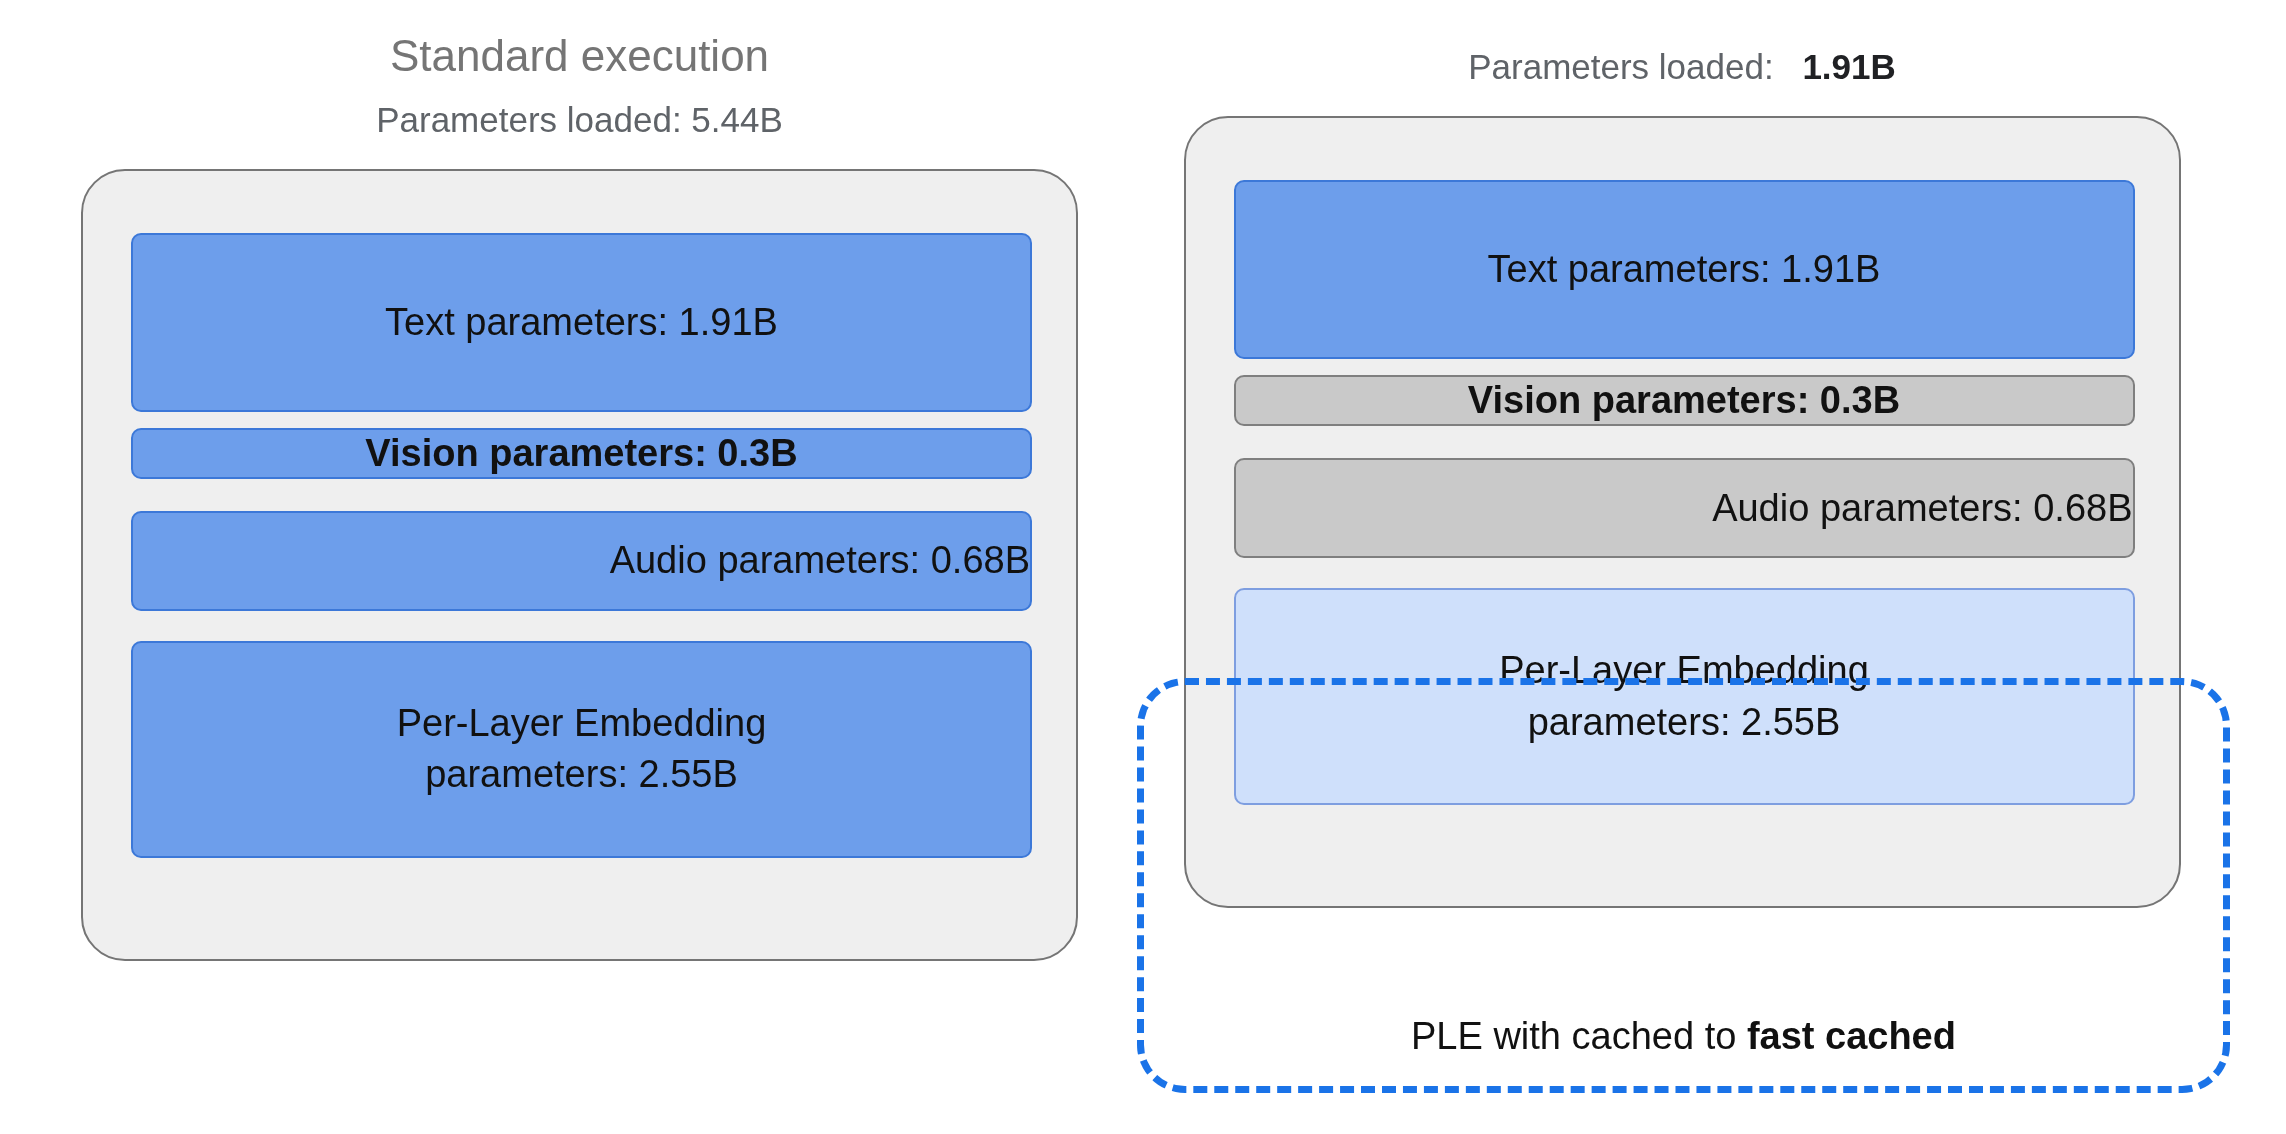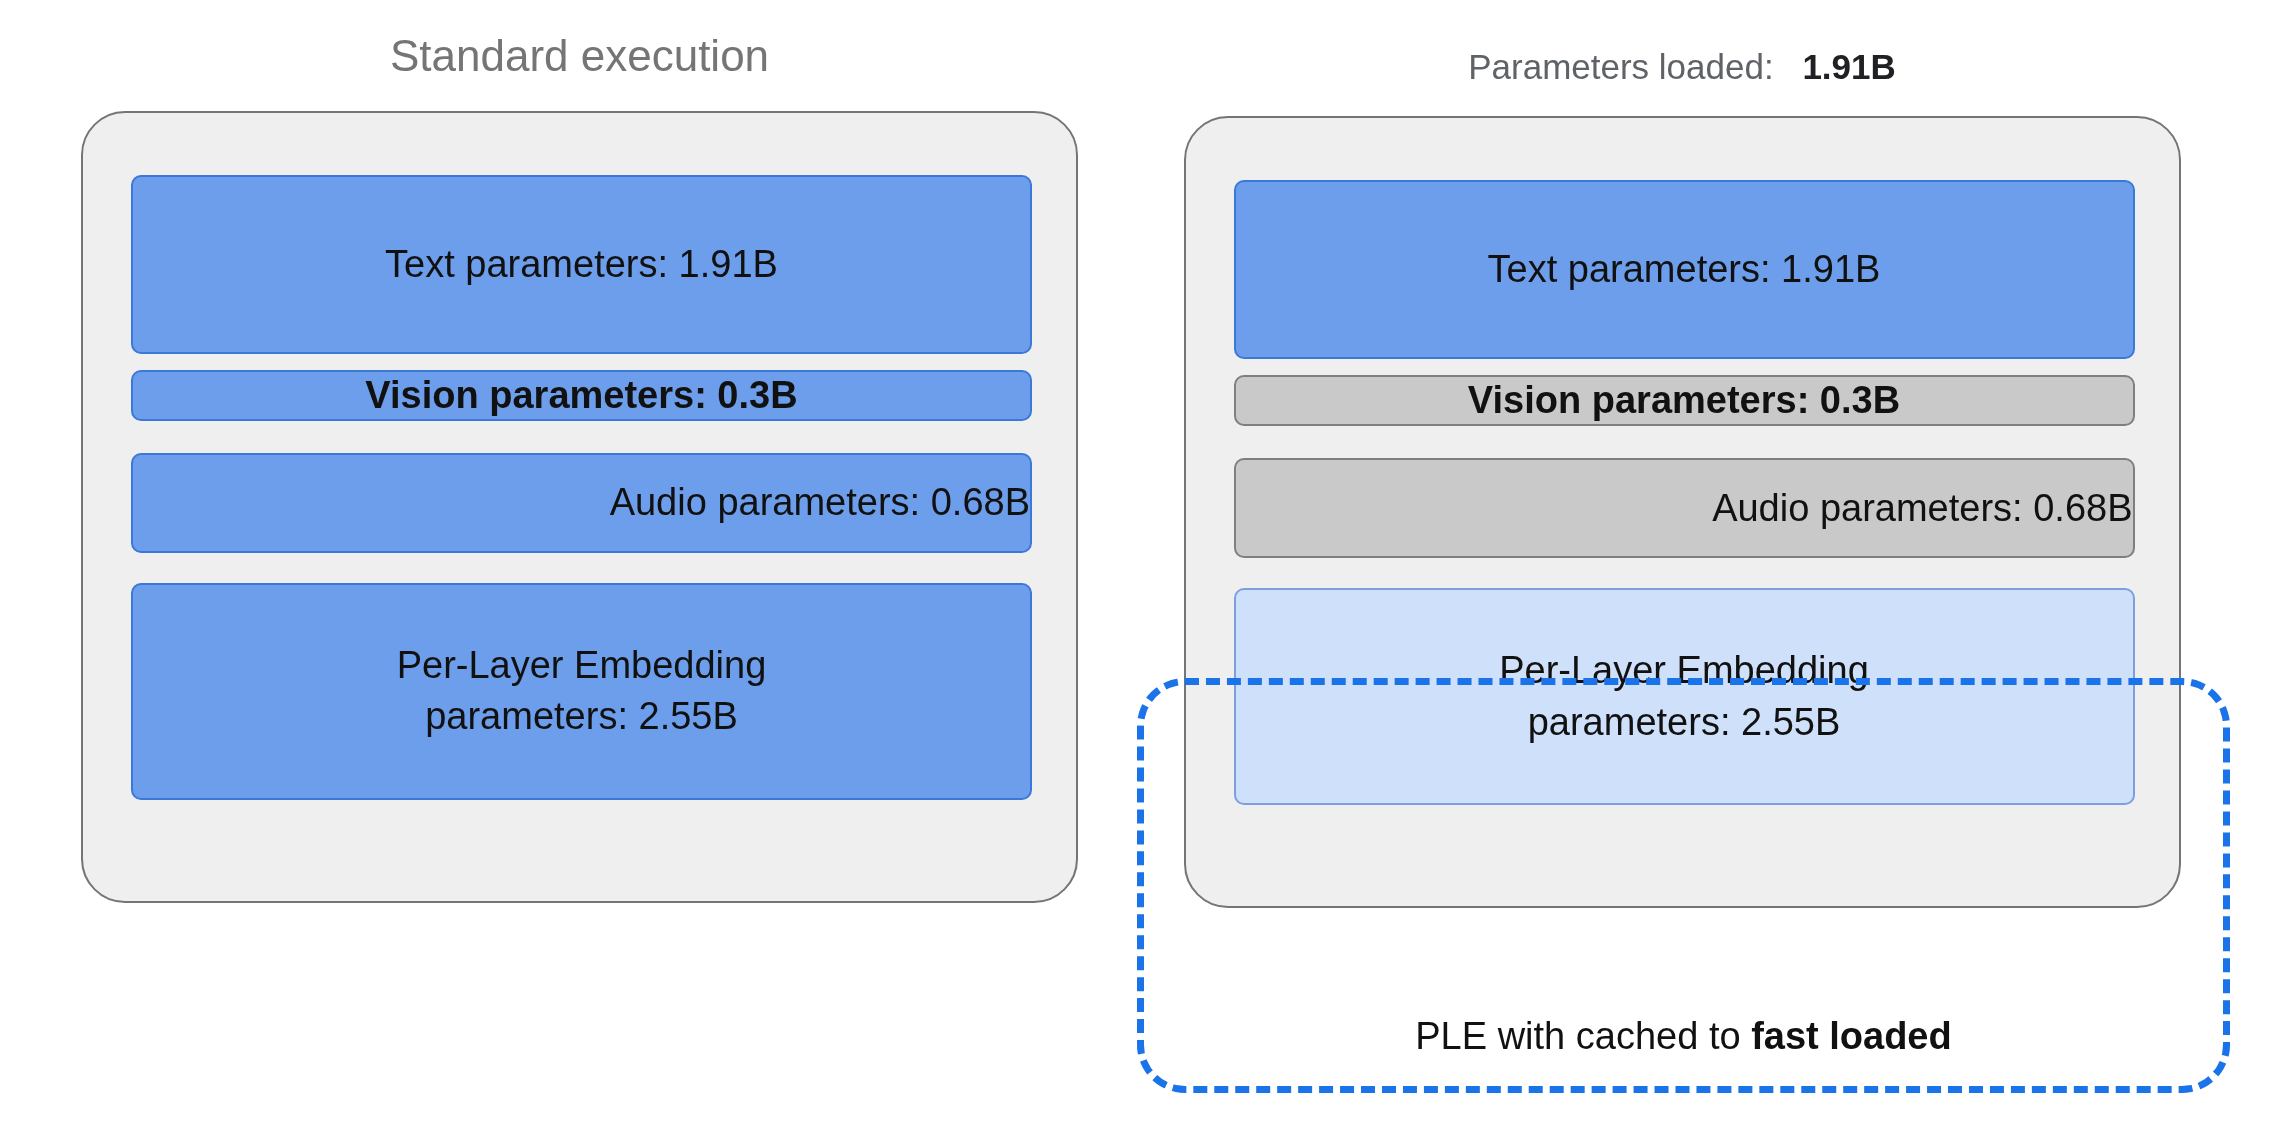--- a/index.html
+++ b/index.html
@@ -117,20 +117,23 @@
     font-weight: 700;
   }
 </style>
 </head>
 <body>
 
 <div class="canvas">
 
   <section class="panel panel-left">
     <h2 class="panel-title">Standard execution</h2>
+    <p class="panel-subtitle">
+      <span>Parameters loaded: </span><span>5.44B</span>
+    </p>
     <div class="group-container">
       <div class="param-box box-blue box-text">
         <span class="box-label">Text parameters: 1.91B</span>
       </div>
       <div class="param-box box-blue box-vision">
         <span class="box-label">Vision parameters: 0.3B</span>
       </div>
       <div class="param-box box-blue box-audio">
         <span class="box-label">Audio parameters: 0.68B</span>
       </div>
@@ -155,17 +158,17 @@
         <span class="box-label">Audio parameters: 0.68B</span>
       </div>
       <div class="param-box box-lightblue box-ple">
         <span class="box-label">Per-Layer Embedding parameters: 2.55B</span>
       </div>
     </div>
   </section>
 
   <div class="dashed-overlay">
     <div class="cache-caption">
-      <span>PLE with cached to </span><span class="caption-value-bold">fast loaded</span>
+      <span>PLE with cached to </span><span class="caption-value-bold">fast cached</span>
     </div>
   </div>
 
 </div>
 
 </body></html>

